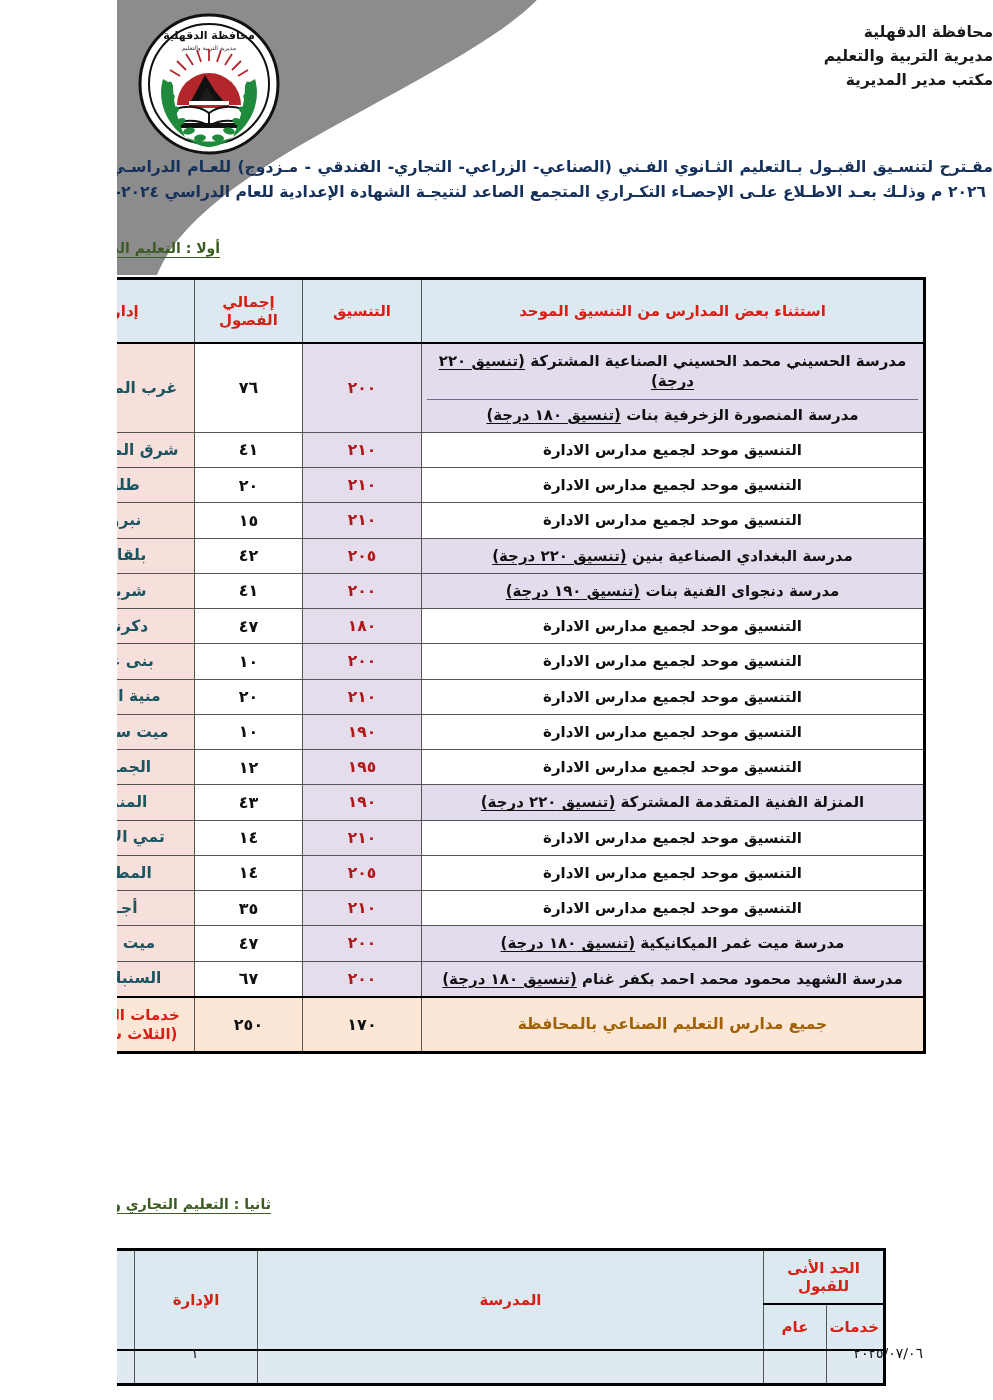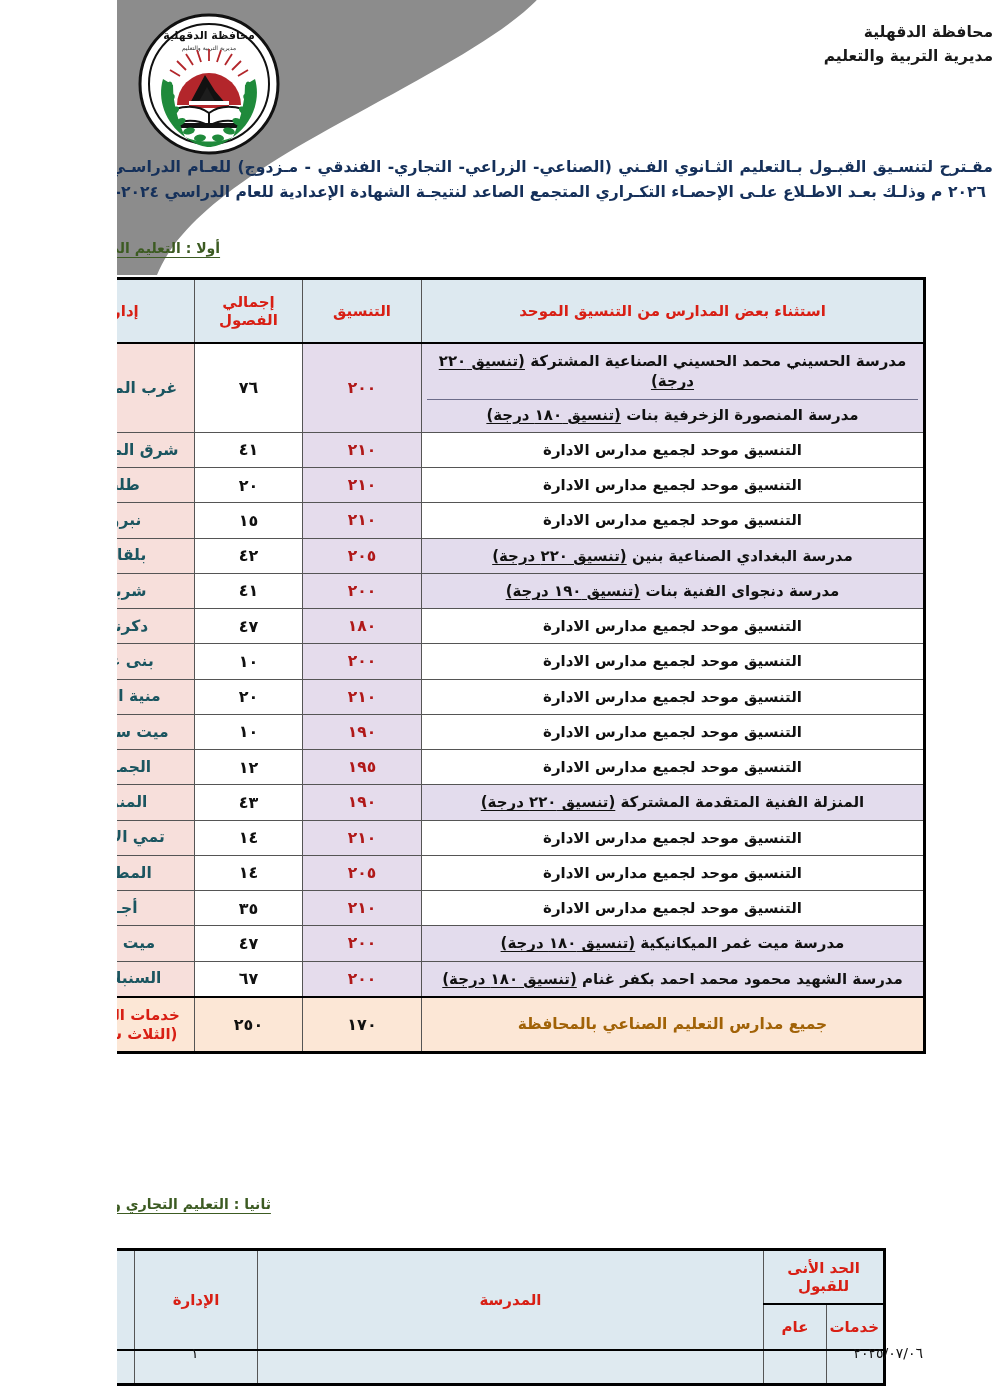--- a/index.html
+++ b/index.html
@@ -297,20 +297,21 @@
         <ellipse cx="103" cy="109" rx="6" ry="3.4" transform="rotate(26 103 109)"></ellipse>
         <ellipse cx="94" cy="118" rx="6" ry="3.4" transform="rotate(14 94 118)"></ellipse>
         <ellipse cx="83" cy="125" rx="6" ry="3.4" transform="rotate(6 83 125)"></ellipse>
       </g>
     </svg>
   </div>
 
   <div class="doc-header">
     <div class="line">محافظة الدقهلية</div>
     <div class="line">مديرية التربية والتعليم</div>
+    <div class="line">مكتب مدير المديرية</div>
   </div>
 
   <div class="intro-para">مقـترح لتنسـيق القبـول بـالتعليم الثـانوي الفـني (الصناعي- الزراعي- التجاري- الفندقي - مـزدوج) للعـام الدراسـي ٢٠٢٥- ٢٠٢٦ م وذلـك بعـد الاطـلاع علـى الإحصـاء التكـراري المتجمع الصاعد لنتيجـة الشهادة الإعدادية للعام الدراسي ٢٠٢٤-٢٠٢٥م.</div>
 
   <div class="section-title" id="section-title-1">أولا : التعليم الصناعي :-</div>
 
   <table class="tbl" id="industrial-table">
     <colgroup>
       <col class="col-notes">
         <col class="col-coord">

